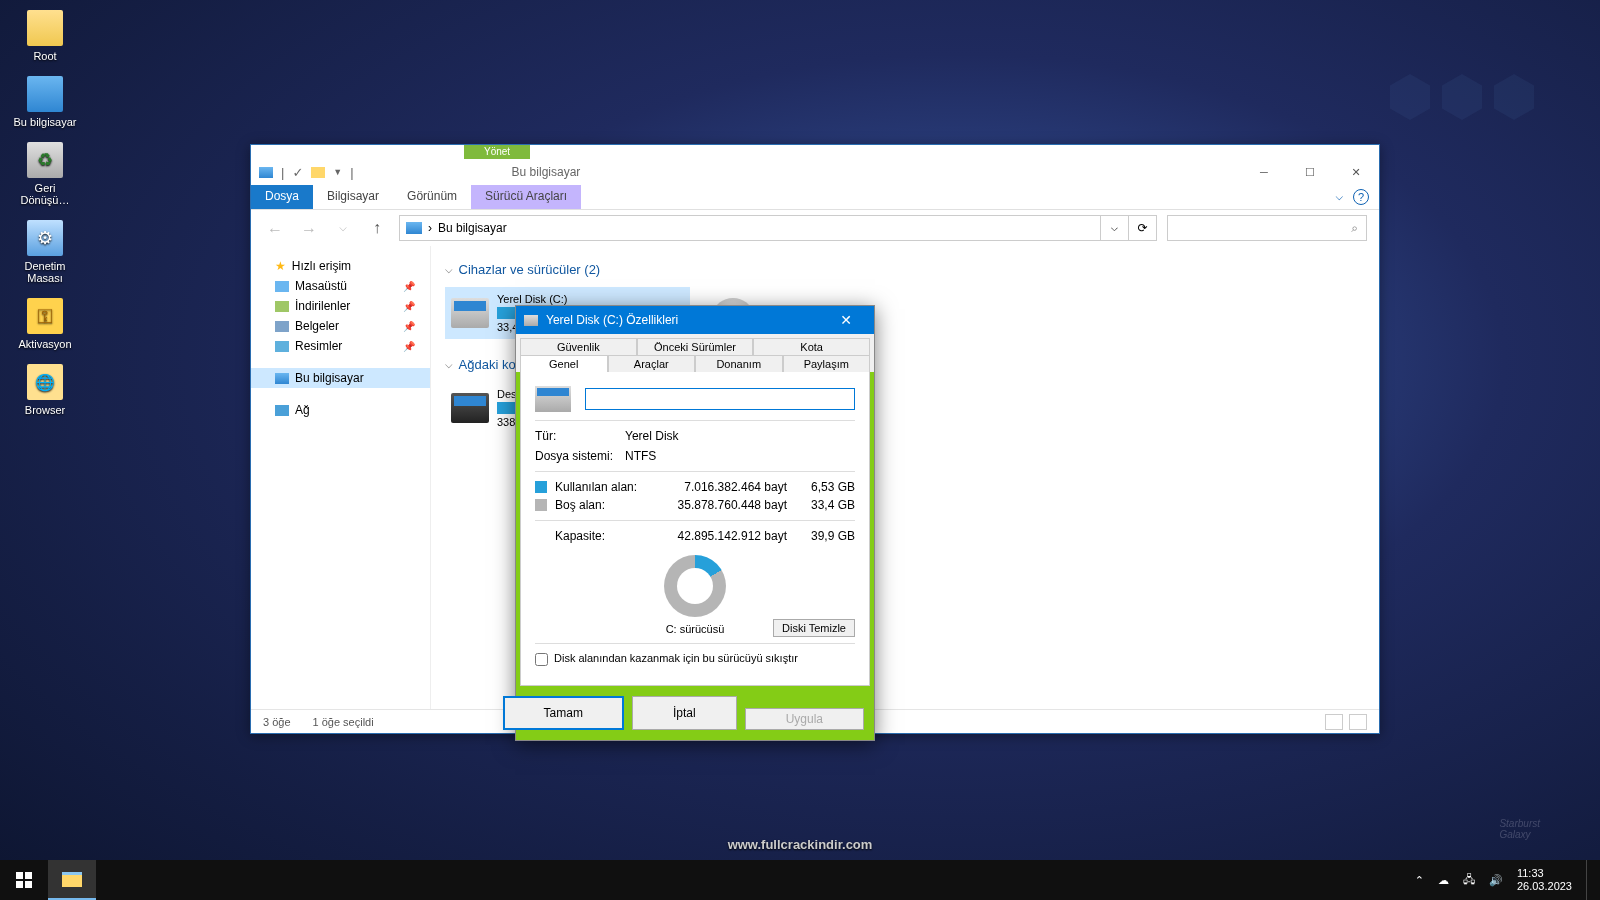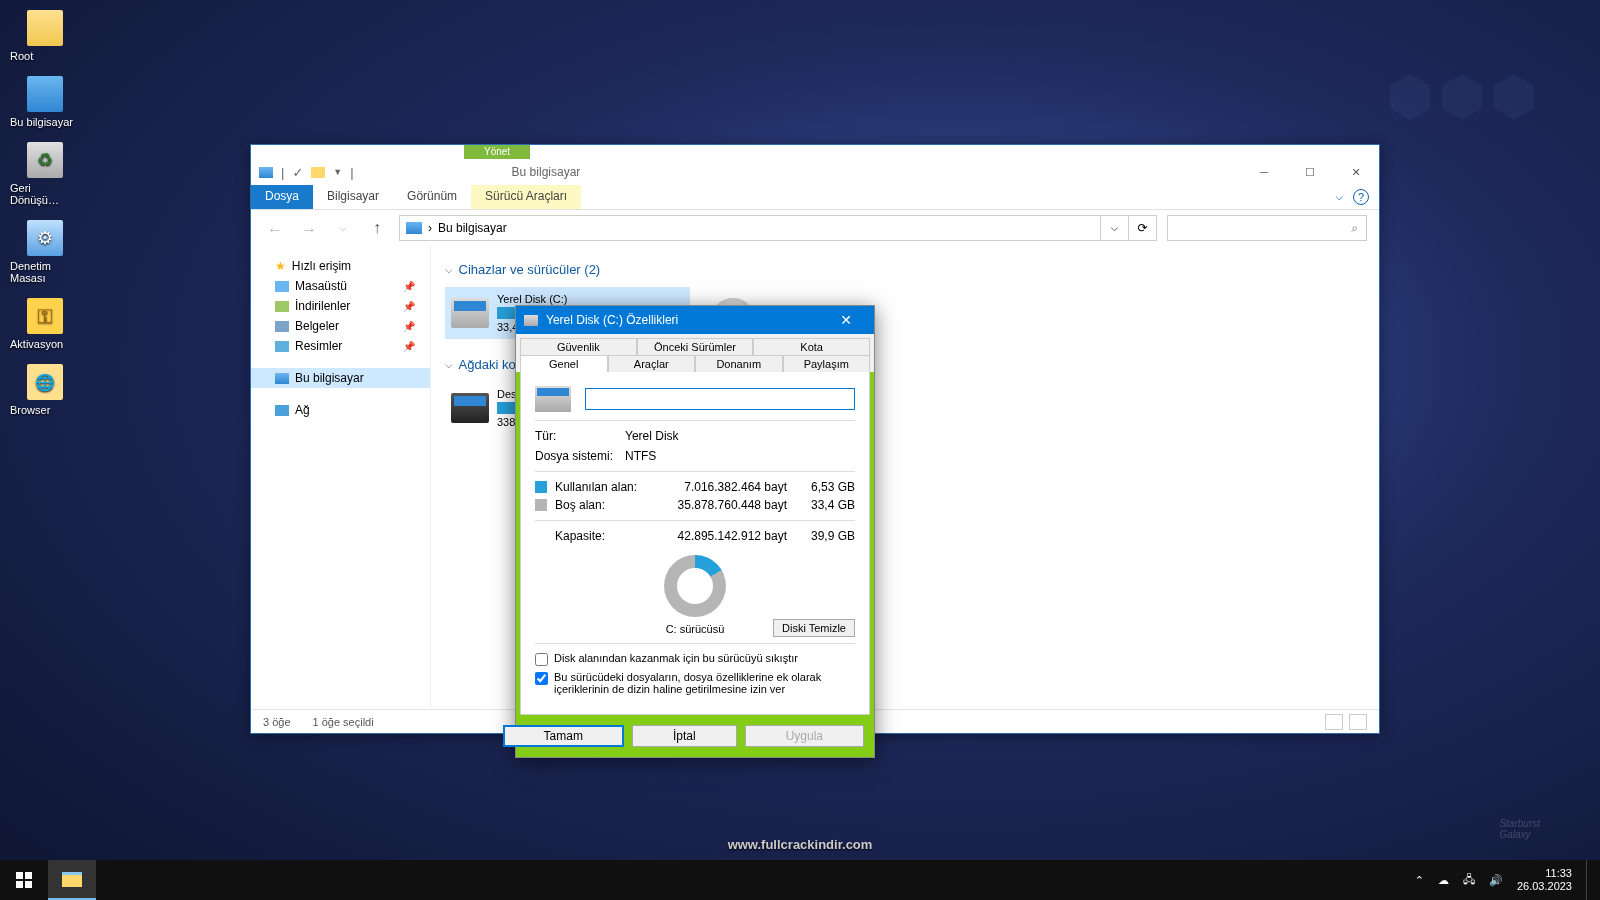--- a/index.html
+++ b/index.html
@@ -1,20 +1,20 @@
 <!DOCTYPE html>
 <html><head>
 <meta charset="utf-8">
 <style>
 * { box-sizing: border-box; margin: 0; padding: 0; font-family: "Segoe UI", Tahoma, sans-serif; }
 body { width: 1600px; height: 900px; overflow: hidden; position: relative; background: radial-gradient(ellipse at 60% 40%, #3a5ba8 0%, #1f2a5e 40%, #0d1530 100%); }
 
 
 .desktop { position: absolute; top: 10px; left: 10px; display: flex; flex-direction: column; gap: 14px; }
-.di { width: 70px; color: #fff; font-size: 11px; text-shadow: 0 1px 2px #000; cursor: pointer; }
+.di { width: 70px; text-align: center; color: #fff; font-size: 11px; text-shadow: 0 1px 2px #000; cursor: pointer; }
 .di .ic { width: 36px; height: 36px; margin: 0 auto 4px; }
 .ic-folder { background: linear-gradient(#ffe08f, #f0c850); border-radius: 2px; }
 .ic-pc { background: linear-gradient(#6ab6f0, #2f86d2); border-radius: 2px; }
 .ic-recycle { background: linear-gradient(#e0e0e0, #aaa); border-radius: 2px; position: relative; }
 .ic-recycle::after { content:"♻"; color:#2a7a2a; position:absolute; top:50%; left:50%; transform:translate(-50%,-50%); font-size:18px; }
 .ic-control { background: linear-gradient(#bfe0ff, #5aa0e0); border-radius: 2px; position:relative; }
 .ic-control::after { content:"⚙"; color:#fff; position:absolute; top:50%; left:50%; transform:translate(-50%,-50%); font-size:18px; }
 .ic-key { background: #ffd24d; border-radius: 2px; position:relative; }
 .ic-key::after { content:"⚿"; color:#a06000; position:absolute; top:50%; left:50%; transform:translate(-50%,-50%); font-size:20px; }
 .ic-browser { background: #ffe08f; border-radius: 2px; position:relative; }
@@ -107,32 +107,32 @@
 .cap-row { display: flex; padding-left: 20px; }
 .donut-wrap { text-align: center; margin: 12px 0 6px; position: relative; }
 .donut { width: 62px; height: 62px; margin: 0 auto; border-radius: 50%; background: conic-gradient(#26a0da 0 59deg, #b5b5b5 59deg 360deg); position: relative; }
 .donut::after { content:""; position: absolute; top: 13px; left: 13px; width: 36px; height: 36px; background: #fff; border-radius: 50%; }
 .clean-btn { position: absolute; right: 0; top: 64px; border: 1px solid #aaa; background: #f0f0f0; padding: 2px 8px; font-size: 11px; }
 .chk-row { display: flex; align-items: flex-start; gap: 6px; margin: 5px 0; font-size: 11px; }
 .chk-row input { margin-top: 1px; }
 .props-btns { display: flex; justify-content: flex-end; gap: 8px; padding: 10px; }
 .props-btn { border: 1px solid #aaa; background: #f0f0f0; padding: 3px 40px; font-size: 12px; }
 .props-btn.def { border: 1px solid #0078d7; box-shadow: inset 0 0 0 1px #0078d7; }
-.props-btn.dis { color: #aaa; }
+.props-btn.dis { color: #aaa; margin-top: 12px; }
 
 
 .taskbar { position: absolute; bottom: 0; left: 0; right: 0; height: 40px; background: #101010; display: flex; align-items: center; color: #fff; }
 .tb-start { width: 48px; height: 40px; display: flex; align-items: center; justify-content: center; }
 .tb-start-ic { width: 16px; height: 16px; display: grid; grid-template: 1fr 1fr / 1fr 1fr; gap: 2px; }
 .tb-start-ic span { background: #fff; }
 .tb-item { width: 48px; height: 40px; display: flex; align-items: center; justify-content: center; }
 .tb-item.active { background: #333; border-bottom: 2px solid #76b9ed; }
 .tb-explorer-ic { width: 20px; height: 15px; background: #ffd76a; border-top: 3px solid #8bc7f0; }
 .tb-tray { margin-left: auto; display: flex; align-items: center; gap: 14px; padding-right: 8px; font-size: 11px; }
-.tb-clock { text-align: right; line-height: 13px; }
+.tb-clock { line-height: 13px; }
 
 .watermark { position: absolute; bottom: 48px; left: 50%; transform: translateX(-50%); color: #ccc; font-size: 13px; font-weight: bold; text-shadow: 0 1px 2px #000; }
 .sig { position: absolute; bottom: 60px; right: 60px; color: rgba(200,200,220,0.25); font-size: 10px; font-style: italic; }
 </style>
 </head>
 <body>
 
 <div class="desktop">
   <div class="di"><div class="ic ic-folder"></div><span>Root</span></div>
   <div class="di"><div class="ic ic-pc"></div><span>Bu bilgisayar</span></div>
@@ -168,21 +168,21 @@
     <div class="ex-wbtns">
       <div class="ex-wbtn">─</div>
       <div class="ex-wbtn">☐</div>
       <div class="ex-wbtn close">✕</div>
     </div>
   </div>
   <div class="ex-ribbon">
     <div class="ex-tab active">Dosya</div>
     <div class="ex-tab">Bilgisayar</div>
     <div class="ex-tab">Görünüm</div>
-    <div class="ex-tab" style="background:#fef9c3">Sürücü Araçları</div>
+    <div class="ex-tab" style="background:#c4b5fd">Sürücü Araçları</div>
     <div class="ex-help">
       <span class="chev">⌵</span>
       <span class="q">?</span>
     </div>
   </div>
   <div class="ex-addr">
     <div class="nav-btn">←</div>
     <div class="nav-btn">→</div>
     <div class="nav-btn" style="font-size:10px">⌵</div>
     <div class="nav-btn en">↑</div>
@@ -346,24 +346,20 @@
     <div class="donut-wrap">
       <div class="donut"></div>
       <button class="clean-btn">Diski Temizle</button>
       <div style="margin-top:6px;font-size:11px">C: sürücüsü</div>
     </div>
     <hr class="props-hr">
     <label class="chk-row">
       <input type="checkbox" style="">
       <span>Disk alanından kazanmak için bu sürücüyü sıkıştır</span>
     </label>
-    <label class="chk-row">
-      <input type="checkbox" checked="" style="">
-      <span>Bu sürücüdeki dosyaların, dosya özelliklerine ek olarak içeriklerinin de dizin haline getirilmesine izin ver</span>
-    </label>
   </div>
   <div class="props-btns">
     <button class="props-btn def">Tamam</button>
     <button class="props-btn">İptal</button>
     <button class="props-btn dis">Uygula</button>
   </div>
 </div>
 
 <div class="watermark">www.fullcrackindir.com</div>
 <div class="sig">Starburst<br>Galaxy</div>

